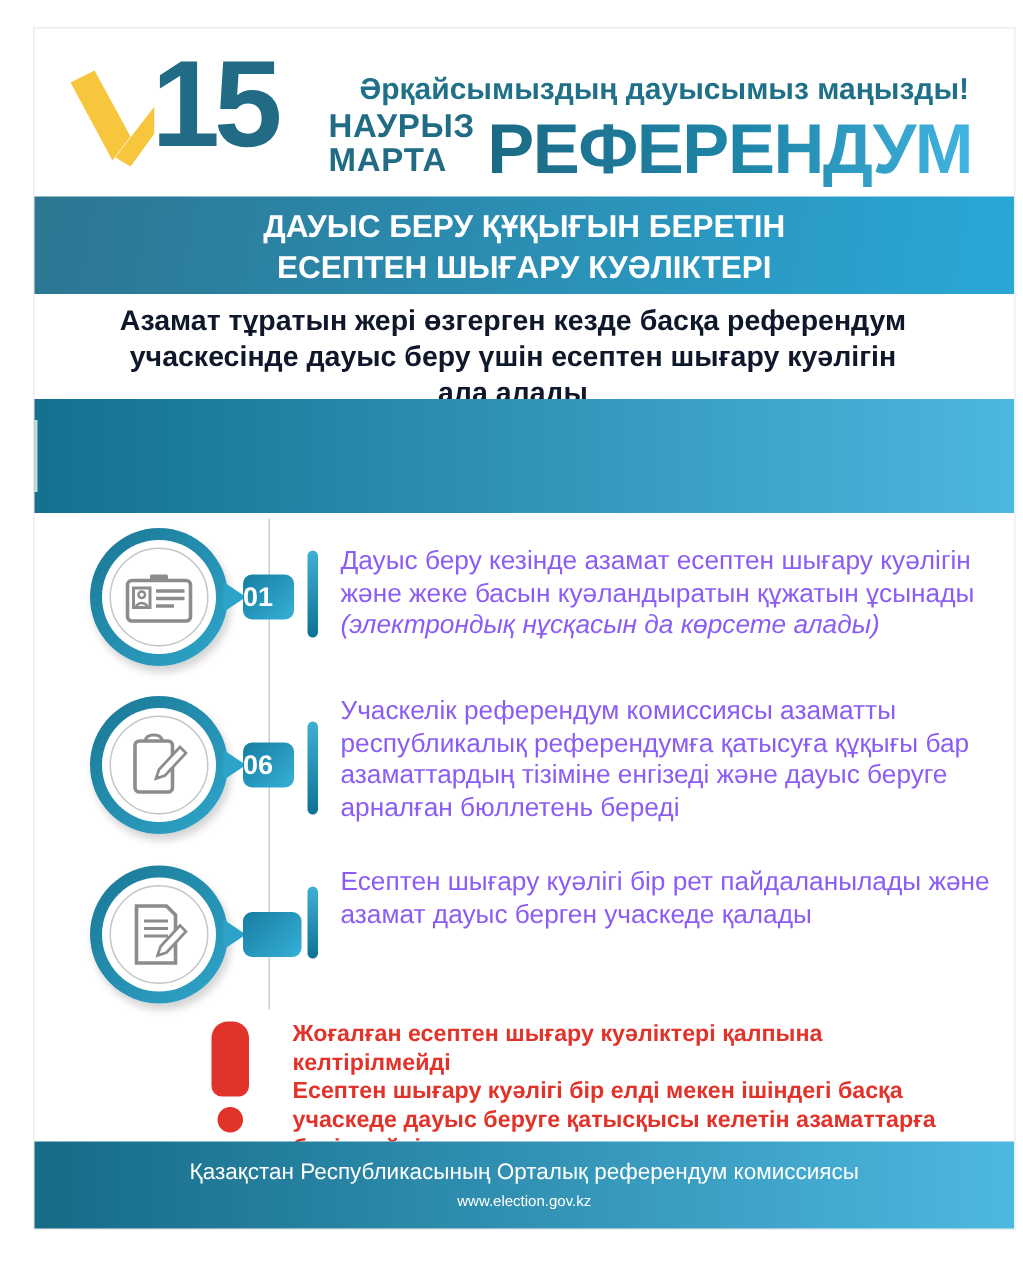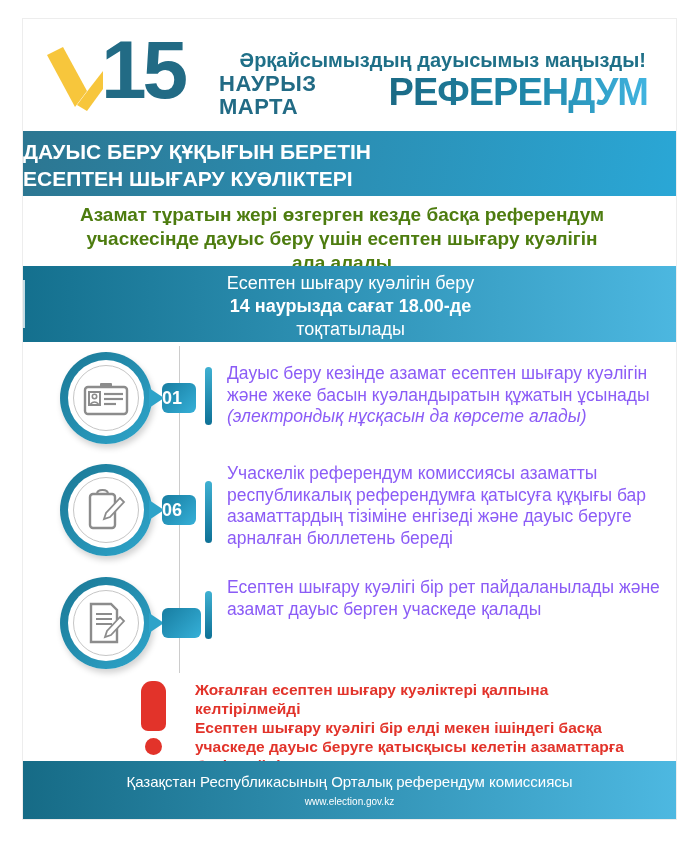--- a/index.html
+++ b/index.html
@@ -5,32 +5,32 @@
   * { margin:0; padding:0; box-sizing:border-box; }
   body { font-family: "Liberation Sans", "DejaVu Sans", sans-serif; background:#ffffff; }
   .page { position:relative; width:682px; height:841px; background:#ffffff; overflow:hidden; }
   .poster { position:absolute; left:22px; top:18px; width:655px; height:802px; background:#ffffff; border:1px solid #ededed; }
 
   
   .logo-check { position:absolute; left:24px; top:26px; width:56px; height:68px; }
   .day-num { position:absolute; left:78px; top:10px; font-size:82px; font-weight:bold; color:#226b85; letter-spacing:-4px; line-height:1; }
   .month { position:absolute; left:196px; top:53px; color:#226b85; font-weight:bold; font-size:22px; line-height:23px; letter-spacing:0.5px; }
   .slogan { position:absolute; right:30px; top:30px; color:#1f7088; font-weight:bold; font-size:20px; text-align:left; }
-  .big-title { position:absolute; right:28px; top:52px; font-size:38px; font-weight:bold; letter-spacing:-1px;
+  .big-title { position:absolute; right:28px; top:52px; font-size:47px; font-weight:bold; letter-spacing:-1px;
                background:linear-gradient(90deg,#1b6a85 0%, #1f87aa 55%, #41b4e0 100%);
                -webkit-background-clip:text; background-clip:text; -webkit-text-fill-color:transparent; color:transparent; }
 
   
   .banner { position:absolute; left:0; top:112px; width:100%; height:65px;
             background:linear-gradient(100deg,#2c7691 0%, #2aa7d6 100%);
-            color:#ffffff; font-weight:bold; font-size:21px; line-height:27px; padding-top:7px; }
+            color:#ffffff; text-align:center; font-weight:bold; font-size:21px; line-height:27px; padding-top:7px; }
 
   
   .intro { position:absolute; left:49px; top:184px; width:540px; text-align:center;
-           color:#4d7c0f; font-weight:bold; font-size:19px; line-height:24px; }
+           color:#0f172a; font-weight:bold; font-size:19px; line-height:24px; }
 
   
   .band { position:absolute; left:0; top:247px; width:100%; height:76px;
           background:linear-gradient(90deg,#14708e 0%, #4cb7e0 100%); display:flex; }
   .band-col { flex:1; color:#ffffff; text-align:center; font-size:18px; line-height:23px; padding-top:6px; }
   .band-col .bold { font-weight:bold; }
   .band-divider { width:2px; background:rgba(255,255,255,0.75); margin:14px 0; }
 
   
   .steps-line { position:absolute; left:156px; top:327px; width:1px; height:327px; background:#cccccc; }
@@ -85,25 +85,20 @@
 
     <div class="banner">
       <div>ДАУЫС БЕРУ ҚҰҚЫҒЫН БЕРЕТІН</div>
       <div>ЕСЕПТЕН ШЫҒАРУ КУӘЛІКТЕРІ</div>
     </div>
 
     <div class="intro">Азамат тұратын жері өзгерген кезде басқа референдум учаскесінде дауыс беру үшін есептен шығару куәлігін ала алады</div>
 
     <div class="band">
       <div class="band-divider"></div>
-      <div class="band-col">
-        <div>Есептен шығару куәлігін беру</div>
-        <div class="bold">14 наурызда сағат 18.00-де</div>
-        <div>тоқтатылады</div>
-      </div>
     </div>
 
     <div class="steps-line"></div>
 
     <div class="step-circle" style="top:333px;">
       <div class="white-ring"></div>
       <div class="gray-ring">
         <svg class="step-icon" width="46" height="36" viewBox="0 0 46 36">
           <rect x="2" y="7" width="42" height="27" rx="3" fill="none" stroke="#8c8c8c" stroke-width="2.4"></rect>
           <rect x="17" y="3" width="12" height="5" rx="1" fill="#8c8c8c"></rect>

